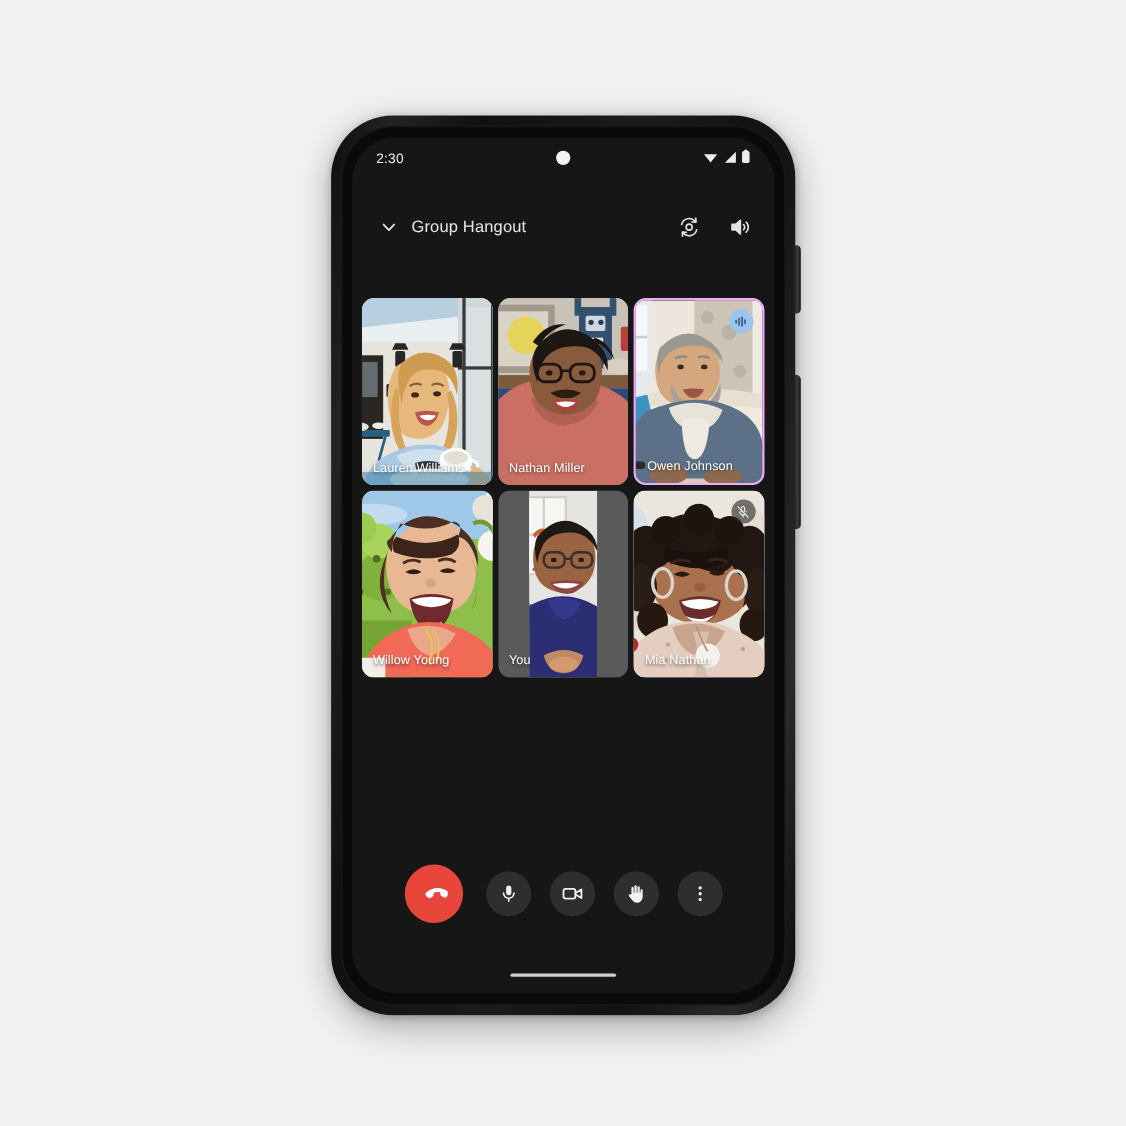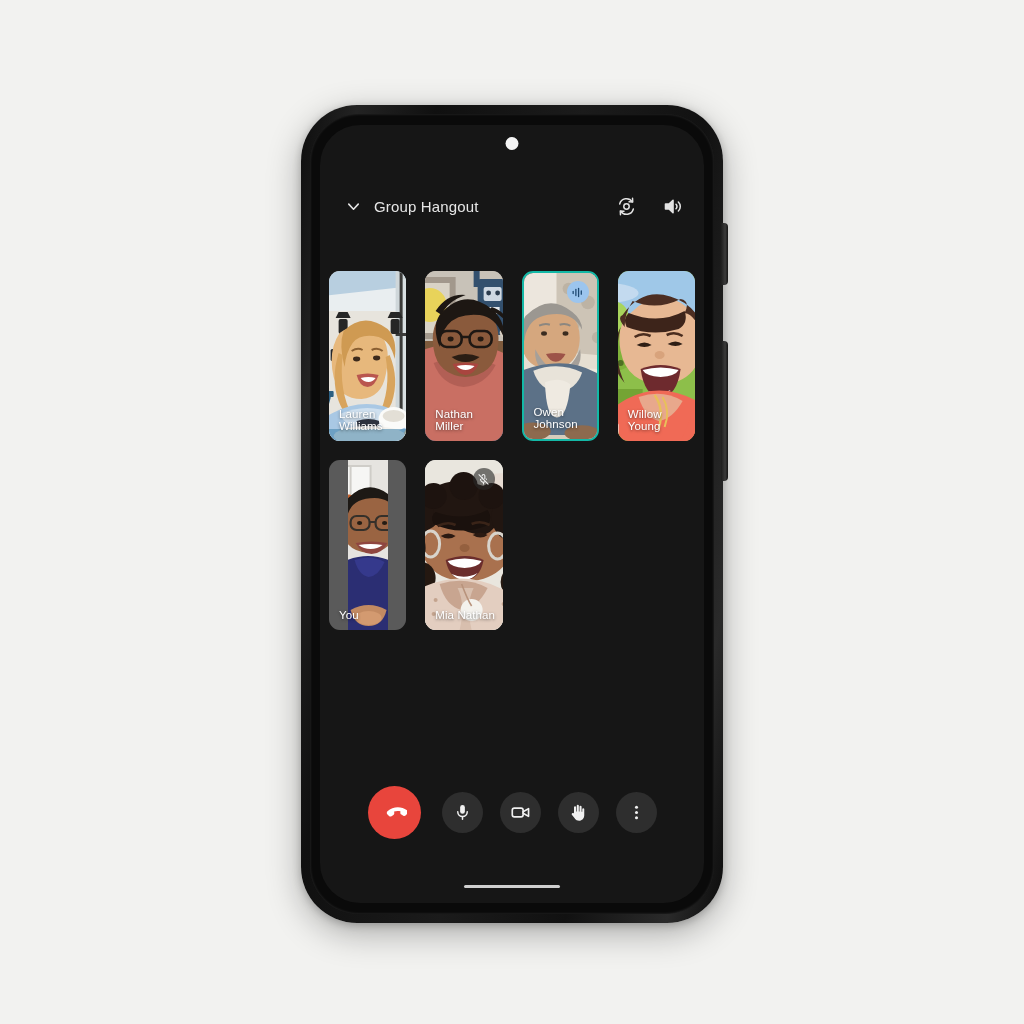--- a/index.html
+++ b/index.html
@@ -64,35 +64,35 @@
     white-space:nowrap;
   }
   #header-actions{margin-left:auto;display:flex;align-items:center;gap:18px;}
   .header-icon-btn{width:28px;height:28px;display:flex;align-items:center;justify-content:center;cursor:pointer;}
 
   
   #participant-grid{
     position:absolute;left:9px;top:146px;
     width:366px;
     display:grid;
-    grid-template-columns:1fr 1fr 1fr 1fr;
-    gap:19px;
+    grid-template-columns:1fr 1fr 1fr;
+    gap:5px;
     box-sizing:border-box;
   }
   .tile{
     position:relative;
     width:100%;
     height:170px;
     border-radius:11px;
     overflow:hidden;
     background:#2a2a2a;
     cursor:pointer;
   }
   .tile.speaking{
-    border:2px solid #14b8a6;
+    border:2px solid #f0abfc;
     box-sizing:border-box;
   }
   .tile-video{position:absolute;inset:0;}
   .tile-video svg{display:block;width:100%;height:100%;}
   .tile-name{
     position:absolute;left:10px;bottom:9px;
     color:#fff;font-size:11.5px;
     text-shadow:0 1px 3px rgba(0,0,0,.55);
     letter-spacing:.1px;
     z-index:3;
@@ -133,20 +133,41 @@
 </head>
 <body>
 
 <div id="phone-frame">
   <div id="phone-inner-bezel"></div>
   <div class="side-btn" id="power-button"></div>
   <div class="side-btn" id="volume-button"></div>
 
   <div id="phone-screen">
 
+    <div id="status-bar">
+      <span id="status-time">2:30</span>
+      <span id="status-icons">
+        <span>
+          <svg width="14" height="12" viewBox="0 0 14 12">
+              <path d="M1 3.2 L7 10.8 L13 3.2 Z" fill="#ededed"></path>
+            </svg>
+        </span>
+        <span>
+          <svg width="13" height="12" viewBox="0 0 13 12">
+              <path d="M12 1 L12 11 L2 11 Z" fill="#ededed"></path>
+            </svg>
+        </span>
+        <span>
+          <svg width="8" height="13" viewBox="0 0 8 13">
+              <rect x="2.6" y="0" width="2.8" height="1.4" rx=".4" fill="#ededed"></rect>
+              <rect x="0.6" y="1.2" width="6.8" height="11" rx="1.6" fill="#ededed"></rect>
+            </svg>
+        </span>
+      </span>
+    </div>
     <div id="punch-hole-camera"></div>
 
     <div id="call-header">
       <span id="collapse-button">
         <svg width="19" height="19" viewBox="0 0 24 24" fill="none" stroke="#e2e2e2" stroke-width="2" stroke-linecap="round" stroke-linejoin="round">
             <polyline points="6 9 12 15.5 18 9"></polyline>
           </svg>
       </span>
       <span id="call-title">Group Hangout</span>
       <span id="header-actions">

